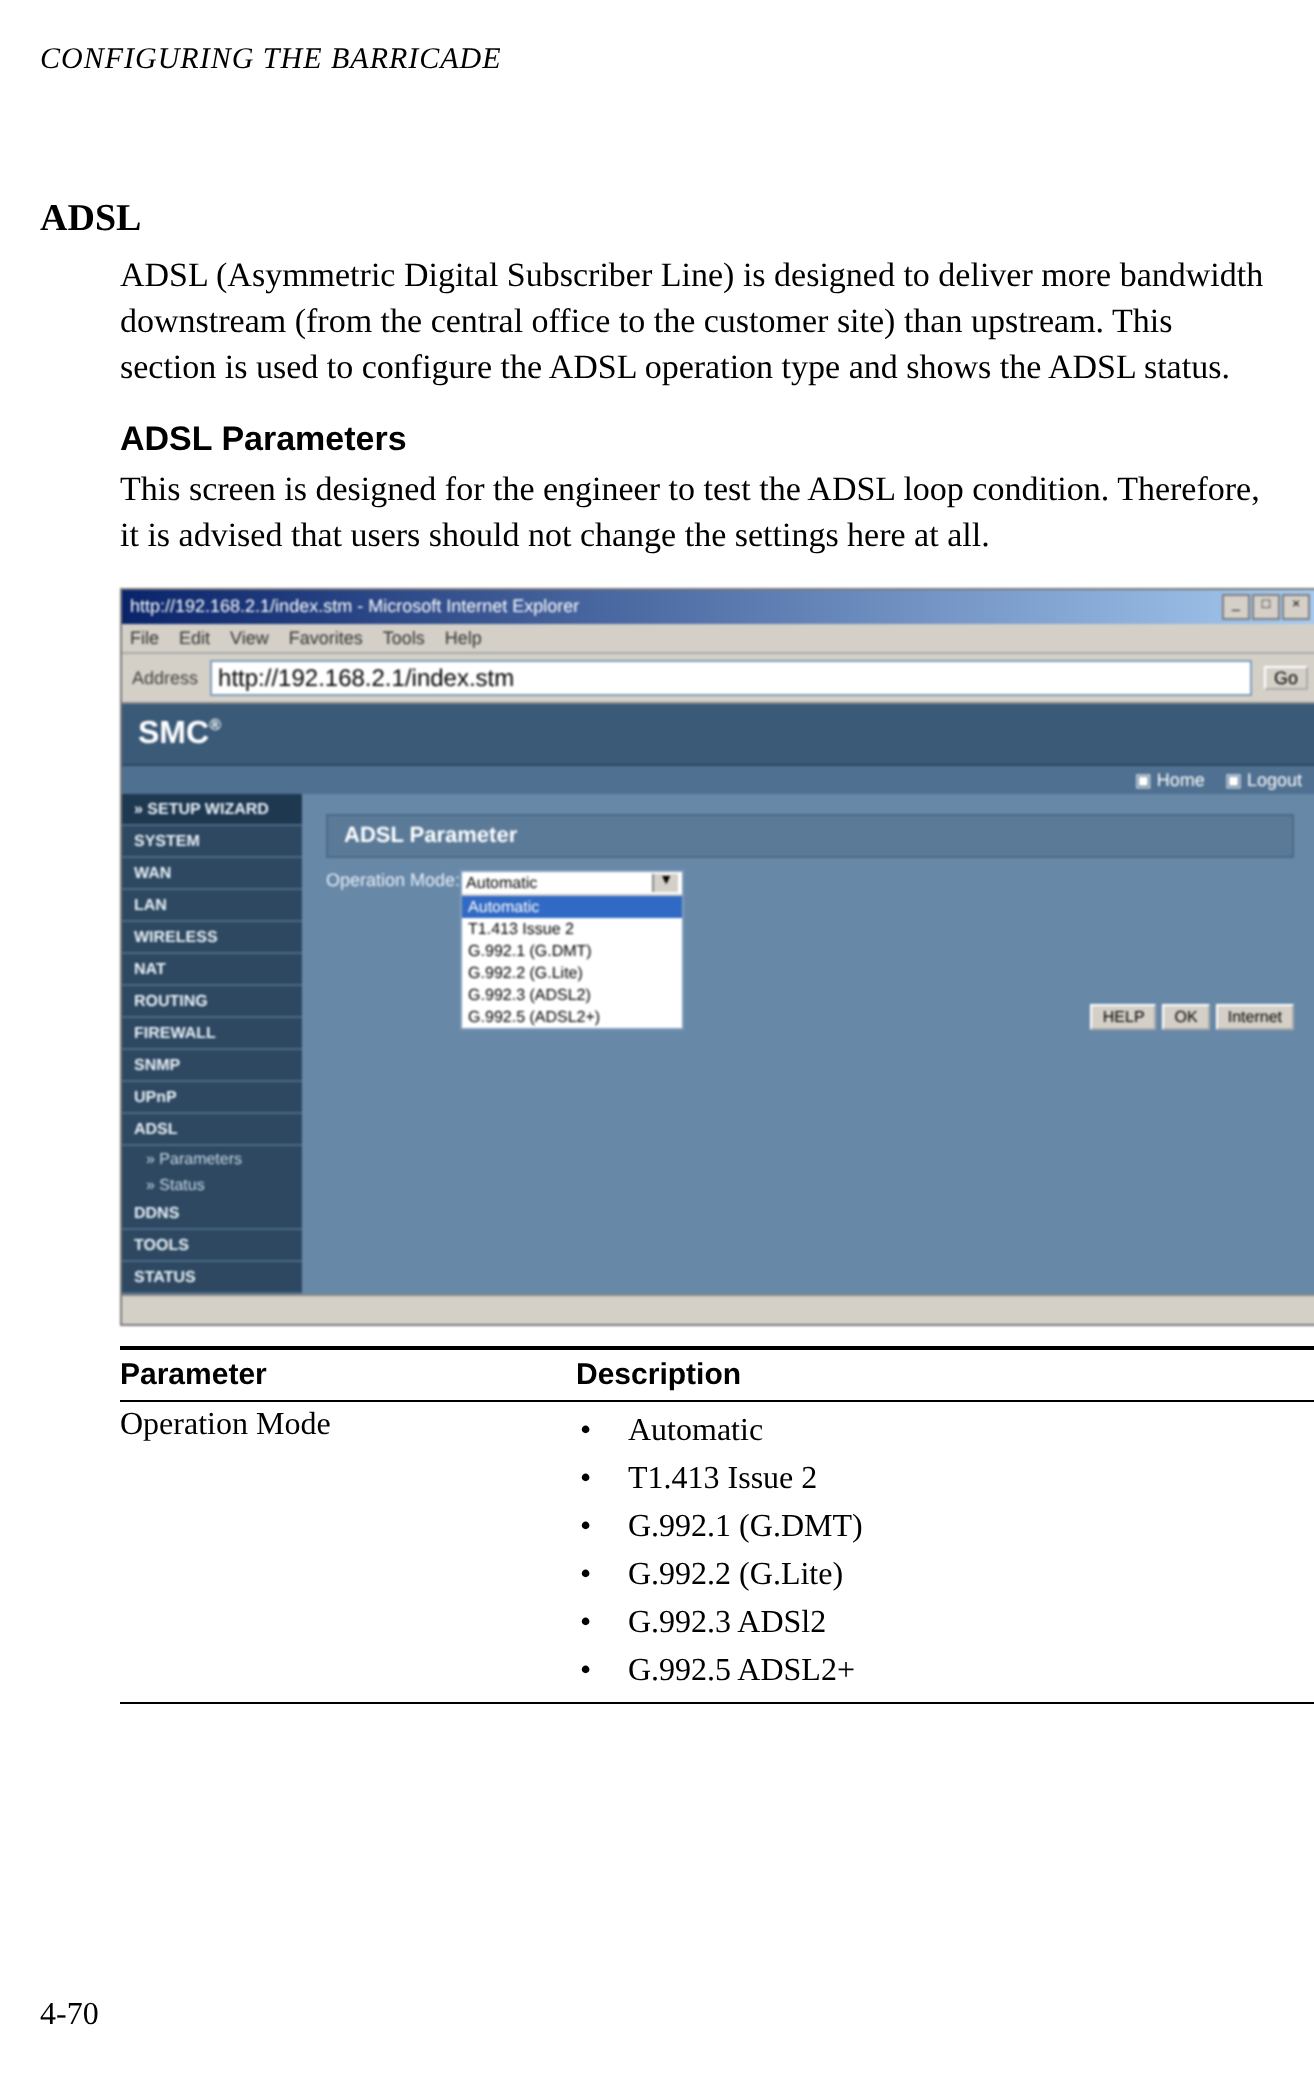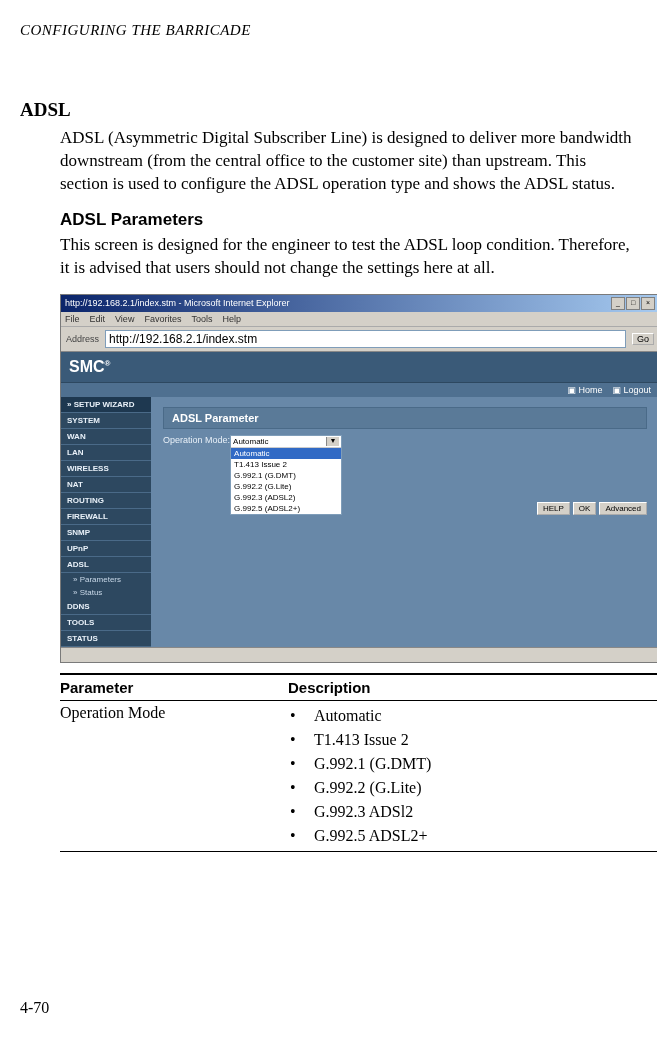--- a/index.html
+++ b/index.html
@@ -374,21 +374,21 @@
                 <div class="dropdown-opt">G.992.2 (G.Lite)</div>
                 <div class="dropdown-opt">G.992.3 (ADSL2)</div>
                 <div class="dropdown-opt">G.992.5 (ADSL2+)</div>
               </div>
             </div>
           </div>
 
           <div class="action-buttons">
             <div class="action-btn">HELP</div>
             <div class="action-btn">OK</div>
-            <div class="action-btn">Advanced</div>
+            <div class="action-btn">Internet</div>
           </div>
         </div>
       </div>
       <div class="ie-statusbar"></div>
     </div>
   </div>
 
   <table class="param-table">
     <thead>
       <tr>

